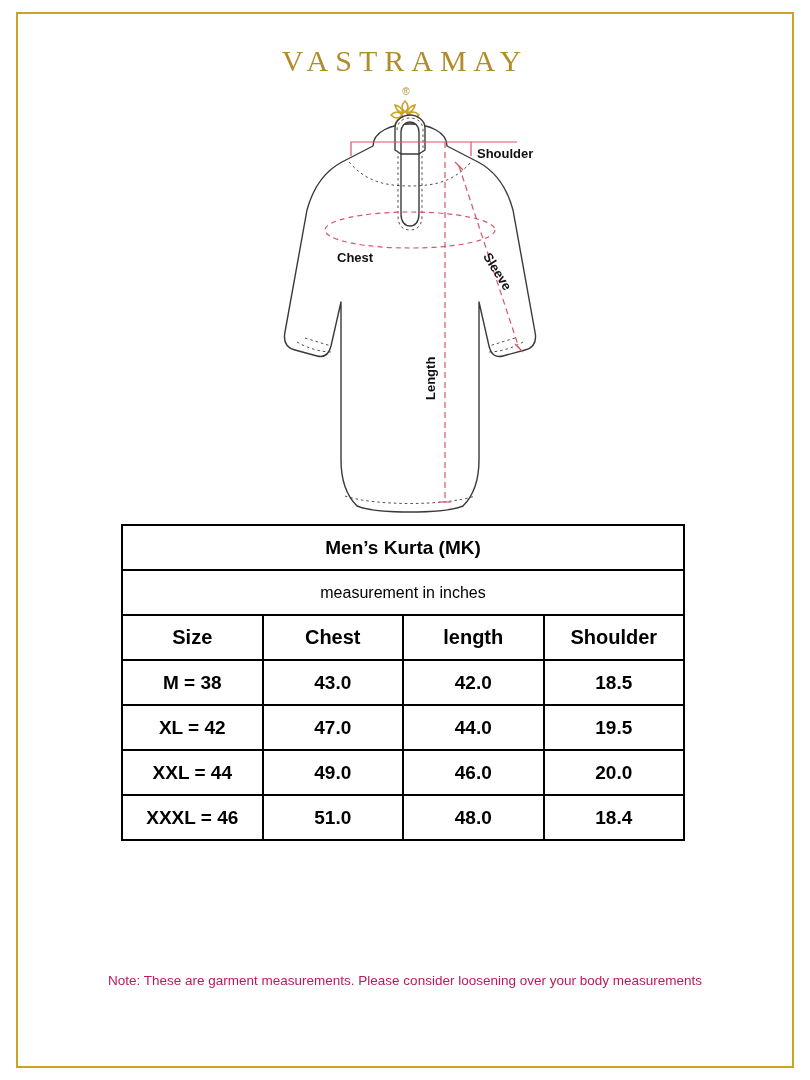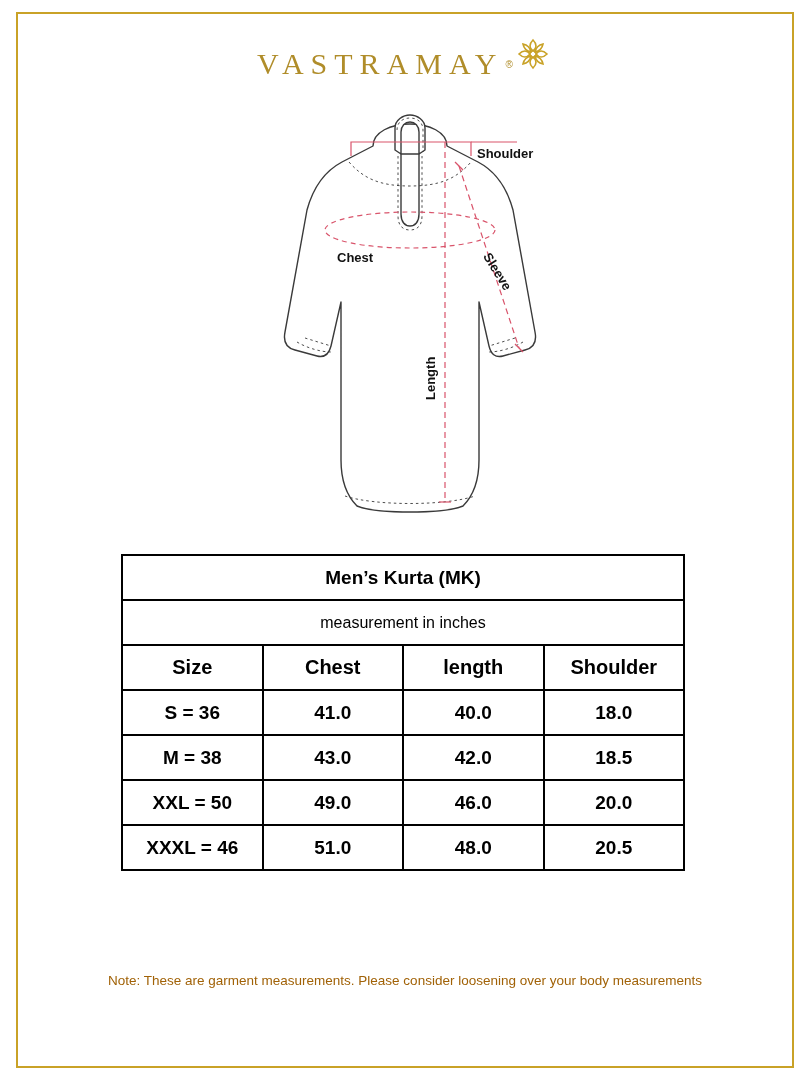--- a/index.html
+++ b/index.html
@@ -35,20 +35,22 @@
     position: absolute;
     top: 44px;
     left: 0;
     width: 810px;
     text-align: center;
   }
   .brand-row {
     display: inline-flex;
     align-items: center;
     justify-content: center;
+    gap: 8px;
+    flex-direction: column;
   }
   .brand-name {
     font-family: "Liberation Serif", serif;
     font-size: 30px;
     letter-spacing: 7px;
     color: #b08d2a;
     font-weight: 400;
   }
   .brand-reg {
     font-size: 10px;
@@ -89,21 +91,21 @@
   }
   .lbl-length   {
     left: 178px; top: 290px;
     transform: rotate(-90deg);
     transform-origin: left top;
   }
   
   .size-table {
     position: absolute;
     left: 121px;
-    top: 554px;
+    top: 524px;
     width: 564px;
     border-collapse: collapse;
     table-layout: fixed;
     padding-left: 30px;
   }
   .size-table td, .size-table th {
     border: 2px solid #000000;
     text-align: center;
     color: #000000;
     padding: 0;
@@ -141,21 +143,21 @@
   .col-shoulder { width: 138px; }
   
   .note {
     position: absolute;
     left: 30px;
     top: 968px;
     width: 750px;
     text-align: center;
     font-size: 13.5px;
     line-height: 25px;
-    color: #a16207;
+    color: #be185d;
   }
   .note-line-2 { padding-left: 24px; }
 </style>
 </head>
 <body>
 
 <div class="page">
 
   <div class="outer-border"></div>
 
@@ -256,42 +258,42 @@
         <td class="tbl-sub" colspan="4">measurement in inches</td>
       </tr>
       <tr>
         <td class="tbl-head col-size">Size</td>
         <td class="tbl-head col-chest">Chest</td>
         <td class="tbl-head col-length">length</td>
         <td class="tbl-head col-shoulder">Shoulder</td>
       </tr>
 
       <tr>
-        <td class="cell-size">S = 36</td>
-        <td class="cell-val">41.0</td>
-        <td class="cell-val">40.0</td>
-        <td class="cell-val">18.0</td>
-      </tr>
-      <tr>
         <td class="cell-size">M = 38</td>
         <td class="cell-val">43.0</td>
         <td class="cell-val">42.0</td>
         <td class="cell-val">18.5</td>
       </tr>
       <tr>
-        <td class="cell-size">XXL = 50</td>
+        <td class="cell-size">XL = 42</td>
+        <td class="cell-val">47.0</td>
+        <td class="cell-val">44.0</td>
+        <td class="cell-val">19.5</td>
+      </tr>
+      <tr>
+        <td class="cell-size">XXL = 44</td>
         <td class="cell-val">49.0</td>
         <td class="cell-val">46.0</td>
         <td class="cell-val">20.0</td>
       </tr>
       <tr>
         <td class="cell-size">XXXL = 46</td>
         <td class="cell-val">51.0</td>
         <td class="cell-val">48.0</td>
-        <td class="cell-val">20.5</td>
+        <td class="cell-val">18.4</td>
       </tr>
     </tbody>
   </table>
 
   <div class="note">
     <div>Note: These are garment measurements. Please consider loosening over your body measurements</div>
   </div>
 
 </div>
 

